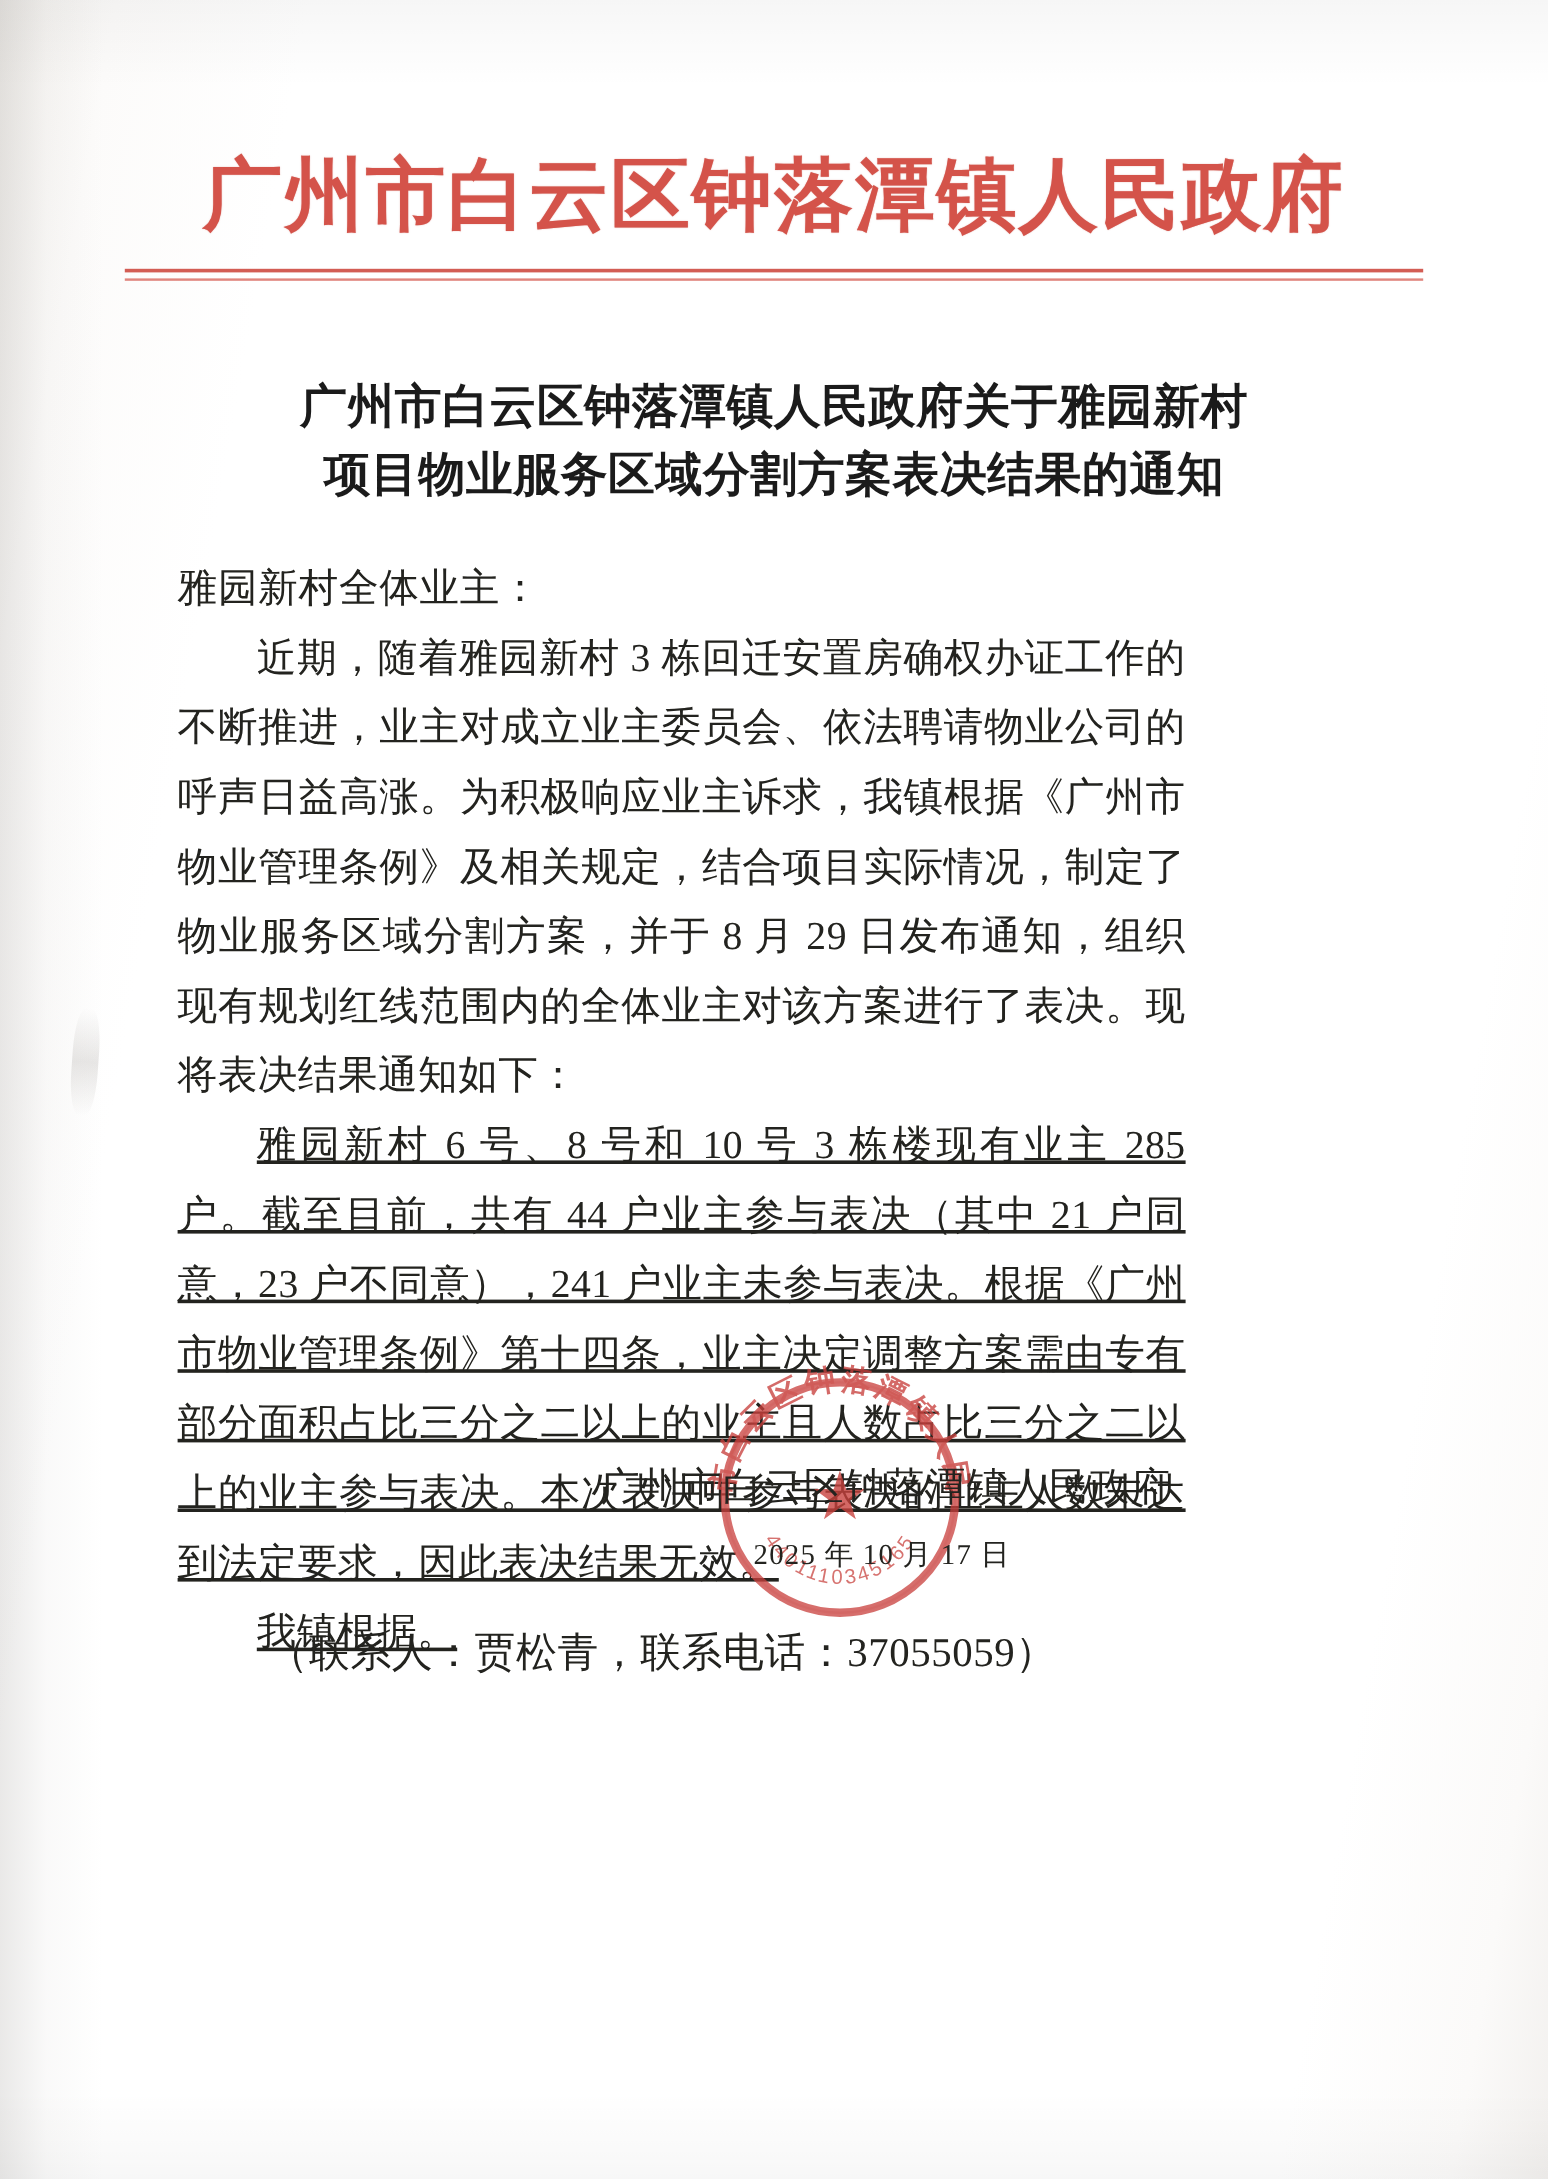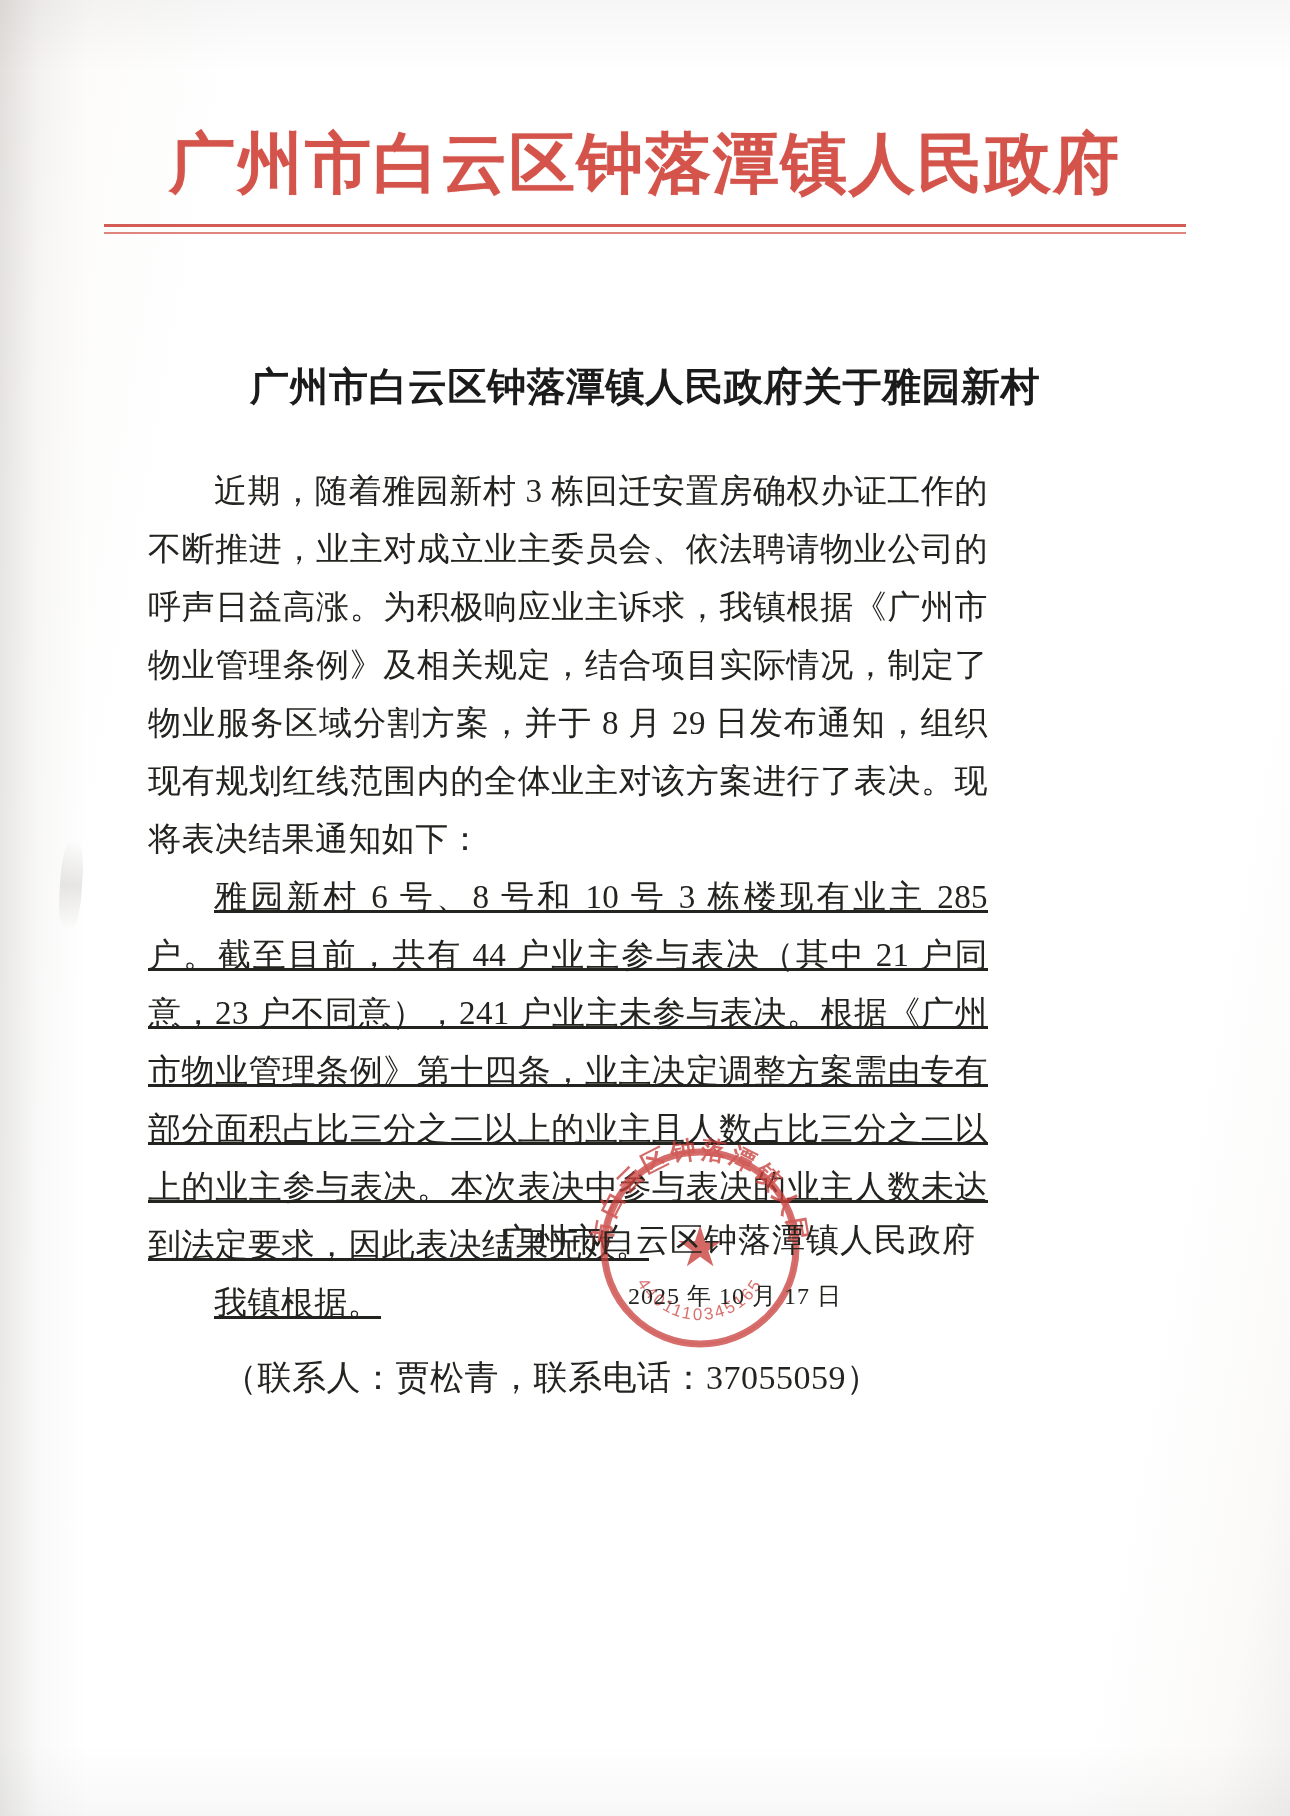--- a/index.html
+++ b/index.html
@@ -85,21 +85,20 @@
     opacity: 0.8;
   }
 
   
   .doc-title {
     position: absolute;
     left: 145px;
     top: 312px;
     width: 1000px;
     text-align: center;
-    margin-top: 47px;
   }
   .doc-title-line {
     font-family: "Liberation Serif", "DejaVu Serif", serif;
     font-size: 39px;
     font-weight: 700;
     color: #1b1b1b;
     line-height: 56px;
     letter-spacing: 0.5px;
     white-space: nowrap;
   }
@@ -204,23 +203,25 @@
     </div>
 
     <div class="rules">
       <div class="rule-thick"></div>
       <div class="rule-gap"></div>
       <div class="rule-thin"></div>
     </div>
 
     <div class="doc-title">
       <div class="doc-title-line">广州市白云区钟落潭镇人民政府关于雅园新村</div>
+      <div class="doc-title-line">项目物业服务区域分割方案表决结果的通知</div>
     </div>
 
     <div class="body-block">
+      <div class="salutation">雅园新村全体业主：</div>
       <p class="para">近期，随着雅园新村 3 栋回迁安置房确权办证工作的不断推进，业主对成立业主委员会、依法聘请物业公司的呼声日益高涨。为积极响应业主诉求，我镇根据《广州市物业管理条例》及相关规定，结合项目实际情况，制定了物业服务区域分割方案，并于 8 月 29 日发布通知，组织现有规划红线范围内的全体业主对该方案进行了表决。现将表决结果通知如下：</p>
       <p class="para">雅园新村 6 号、8 号和 10 号 3 栋楼现有业主 285 户。截至目前，共有 44 户业主参与表决（其中 21 户同意，23 户不同意），241 户业主未参与表决。根据《广州市物业管理条例》第十四条，业主决定调整方案需由专有部分面积占比三分之二以上的业主且人数占比三分之二以上的业主参与表决。本次表决中参与表决的业主人数未达到法定要求，因此表决结果无效。</p>
       <p class="para">我镇根据。</p>
     </div>
 
     <div class="seal">
       <svg width="228" height="228" viewBox="0 0 228 228" xmlns="http://www.w3.org/2000/svg">
         <defs>
           <path id="sealArcTop" d="M 24,114 A 90,90 0 0 1 204,114"></path>
           <path id="sealArcBottom" d="M 42,114 A 72,72 0 0 0 186,114"></path>

